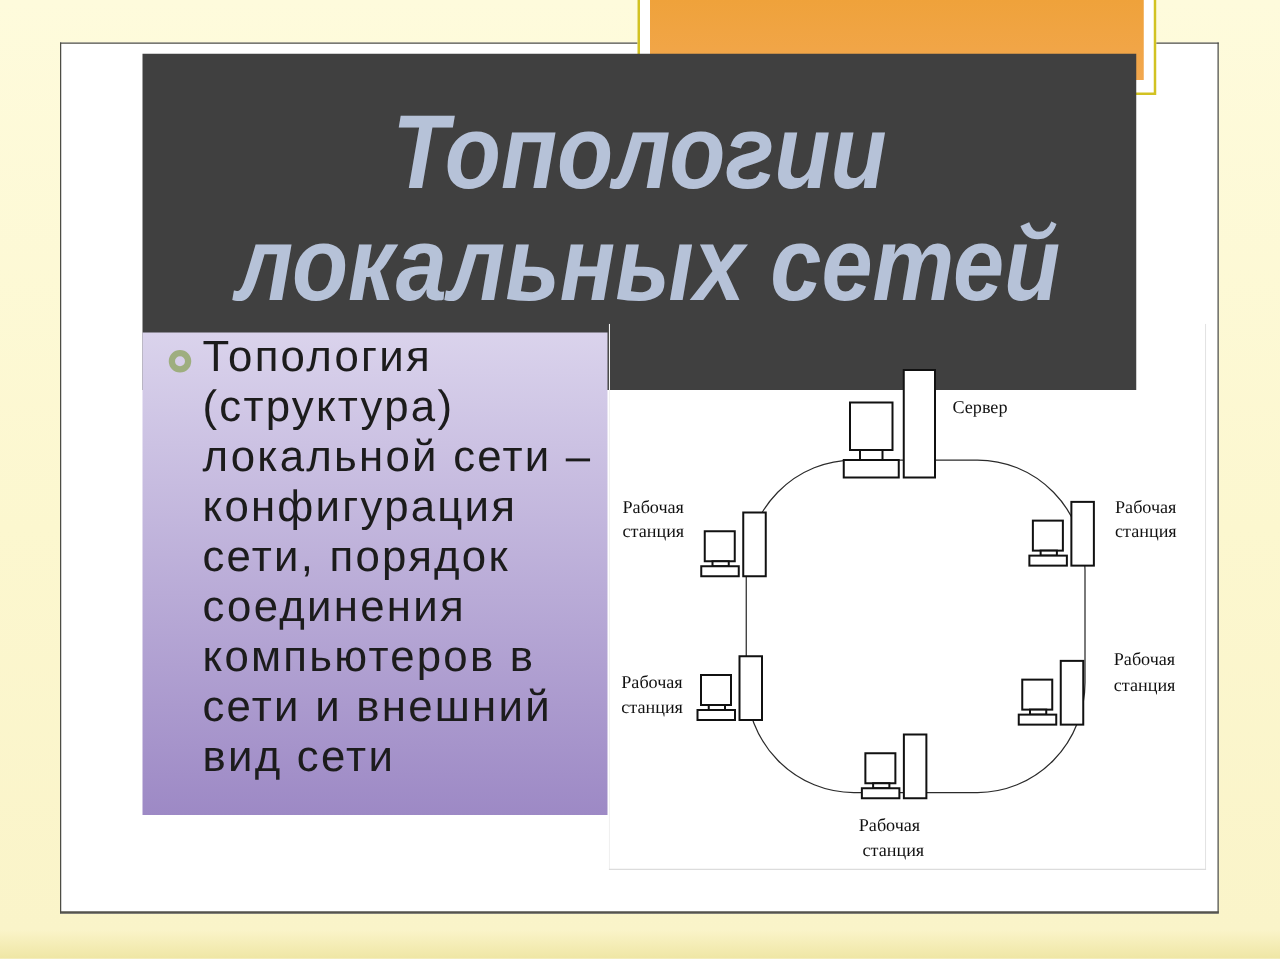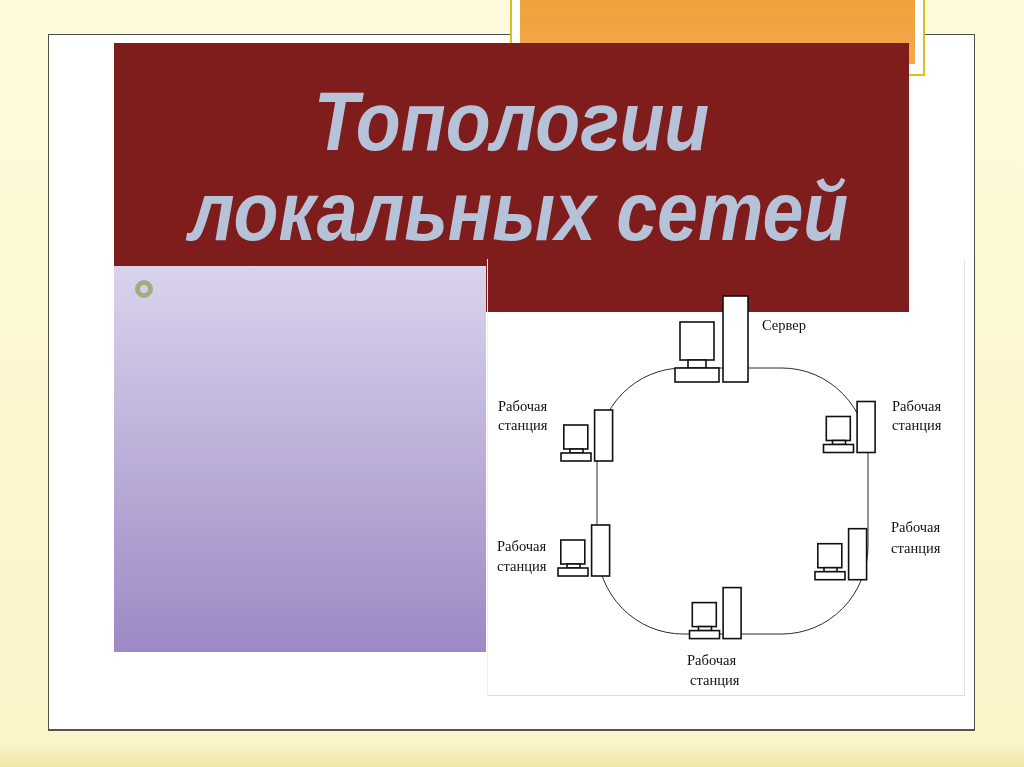--- a/index.html
+++ b/index.html
@@ -4,21 +4,21 @@
 <style>
 html,body{margin:0;padding:0;}
 body{width:1024px;height:767px;position:relative;overflow:hidden;
   background:linear-gradient(180deg,#FEFBDC 0%,#FCF7CF 55%,#FAF4C9 97%,#EFE6A4 100%);
   font-family:"Liberation Sans",sans-serif;}
 .slide{position:absolute;left:48px;top:34px;width:925px;height:694px;background:#fff;
   border:1px solid #4d4d45;border-bottom:2px solid #55544d;}
 .frame{position:absolute;left:510px;top:-8px;width:411px;height:80px;background:#fff;
   border:2px solid #d2c222;}
 .orange{position:absolute;left:520px;top:0;width:395px;height:64px;background:linear-gradient(180deg,#EFA23B,#F2A74E);}
-.header{position:absolute;left:114px;top:43px;width:795px;height:269px;background:#7f1d1d;}
+.header{position:absolute;left:114px;top:43px;width:795px;height:269px;background:#404040;}
 .title{position:absolute;left:0;top:33px;width:795px;text-align:center;
   font-size:84px;line-height:90px;font-weight:bold;font-style:italic;
   color:#B6C2D8;white-space:nowrap;transform:scaleX(0.875);transform-origin:50% 0;}
 .leftbox{position:absolute;left:114px;top:266px;width:372px;height:386px;
   background:linear-gradient(180deg,#DAD3EC 0%,#9D89C5 100%);}
 .bullet{position:absolute;left:21px;top:14px;width:18px;height:18px;border-radius:50%;
   border:5px solid #9EAE7F;box-sizing:border-box;}
 .ltext{position:absolute;left:48px;top:0;width:340px;font-size:35px;line-height:40px;
   color:#1c1c1c;letter-spacing:1.8px;}
 .diagram{position:absolute;left:487px;top:259px;}
@@ -26,20 +26,21 @@
 </head>
 <body>
 <div class="slide"></div>
 <div class="frame"></div>
 <div class="orange"></div>
 <div class="header">
   <div class="title">Топологии<br><span style="position:relative;left:8px">локальных сетей</span></div>
 </div>
 <div class="leftbox">
   <div class="bullet"></div>
+  <div class="ltext">Топология<br>(структура)<br>локальной сети –<br>конфигурация<br>сети, порядок<br>соединения<br>компьютеров в<br>сети и внешний<br>вид сети</div>
 </div>
 <svg class="diagram" width="478" height="437" viewBox="0 0 478 437">
   <g stroke-width="1">
     <line x1="0.5" y1="0" x2="0.5" y2="437" stroke="#f0f0f0"></line>
     <line x1="477.5" y1="0" x2="477.5" y2="437" stroke="#e3e3e3"></line>
     <line x1="0" y1="436.5" x2="478" y2="436.5" stroke="#dcdcdc"></line>
   </g>
   <g fill="none" stroke="#2b2b2b" stroke-width="1">
     <rect x="110" y="109" width="271" height="266" rx="86" ry="88"></rect>
   </g>

